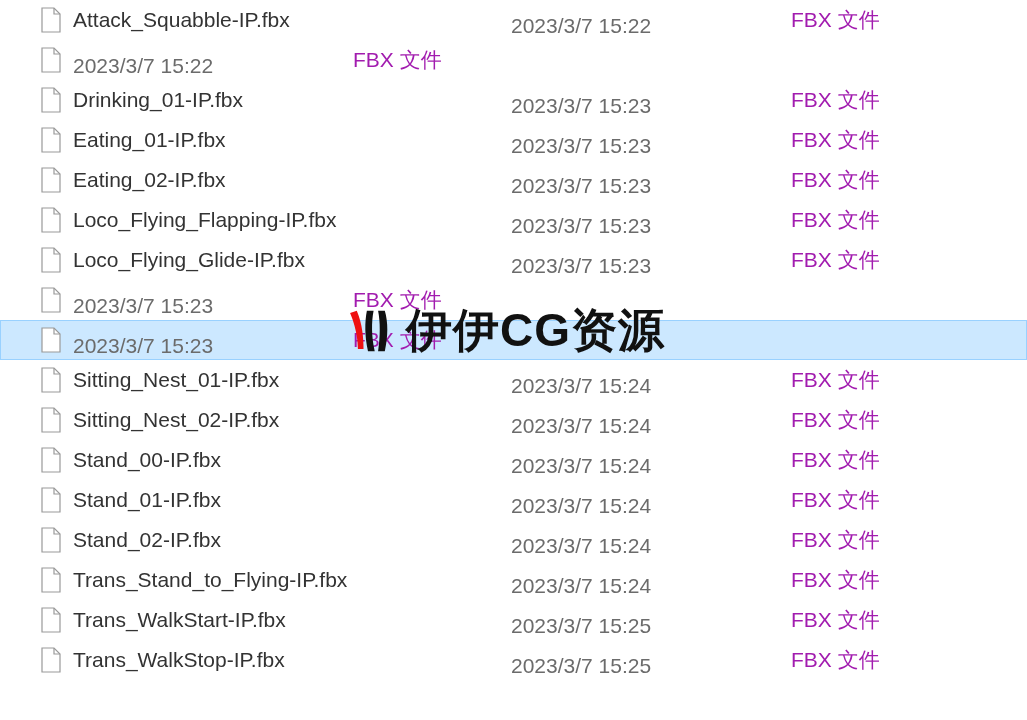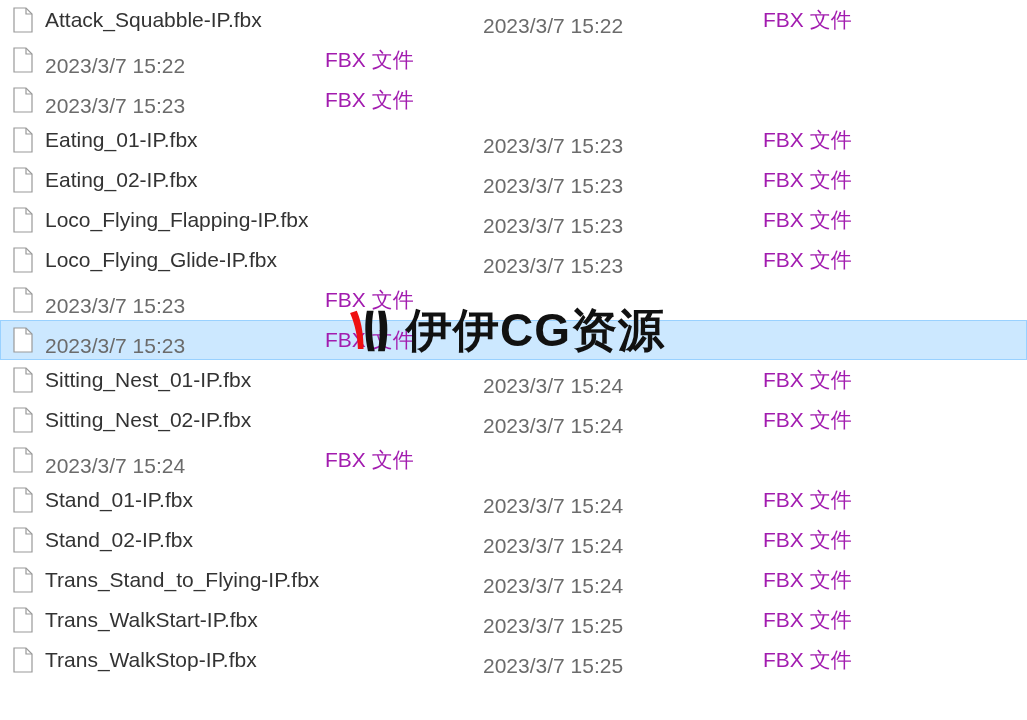--- a/index.html
+++ b/index.html
@@ -12,21 +12,21 @@
       height: 720px;
       overflow: hidden;
     }
     .file-list {
       width: 100%;
     }
     .file-row {
       display: flex;
       align-items: center;
       height: 40px;
-      padding-left: 12px;
+      padding-left: 40px;
       border: 1px solid transparent;
     }
     .file-row.selected {
       background: #cce8ff;
       border: 1px solid #99d1ff;
     }
     .file-icon {
       width: 20px;
       height: 26px;
       margin-right: 12px;
@@ -91,20 +91,21 @@
   <path d="M13 1 L13 7 L19 7" fill="none" stroke="#999" stroke-width="1.2"></path>
 </svg></span>
       <span class="col-date">2023/3/7 15:22</span>
       <span class="col-type">FBX 文件</span>
     </div>
     <div class="file-row">
       <span class="file-icon"><svg viewBox="0 0 20 26">
   <path d="M1 1 L13 1 L19 7 L19 25 L1 25 Z" fill="#ffffff" stroke="#999" stroke-width="1.2"></path>
   <path d="M13 1 L13 7 L19 7" fill="none" stroke="#999" stroke-width="1.2"></path>
 </svg></span>
+      <span class="col-name">Drinking_01-IP.fbx</span>
       <span class="col-date">2023/3/7 15:23</span>
       <span class="col-type">FBX 文件</span>
     </div>
     <div class="file-row">
       <span class="file-icon"><svg viewBox="0 0 20 26">
   <path d="M1 1 L13 1 L19 7 L19 25 L1 25 Z" fill="#ffffff" stroke="#999" stroke-width="1.2"></path>
   <path d="M13 1 L13 7 L19 7" fill="none" stroke="#999" stroke-width="1.2"></path>
 </svg></span>
       <span class="col-name">Eating_01-IP.fbx</span>
       <span class="col-date">2023/3/7 15:23</span>
@@ -169,20 +170,21 @@
 </svg></span>
       <span class="col-name">Sitting_Nest_02-IP.fbx</span>
       <span class="col-date">2023/3/7 15:24</span>
       <span class="col-type">FBX 文件</span>
     </div>
     <div class="file-row">
       <span class="file-icon"><svg viewBox="0 0 20 26">
   <path d="M1 1 L13 1 L19 7 L19 25 L1 25 Z" fill="#ffffff" stroke="#999" stroke-width="1.2"></path>
   <path d="M13 1 L13 7 L19 7" fill="none" stroke="#999" stroke-width="1.2"></path>
 </svg></span>
+      <span class="col-name">Stand_00-IP.fbx</span>
       <span class="col-date">2023/3/7 15:24</span>
       <span class="col-type">FBX 文件</span>
     </div>
     <div class="file-row">
       <span class="file-icon"><svg viewBox="0 0 20 26">
   <path d="M1 1 L13 1 L19 7 L19 25 L1 25 Z" fill="#ffffff" stroke="#999" stroke-width="1.2"></path>
   <path d="M13 1 L13 7 L19 7" fill="none" stroke="#999" stroke-width="1.2"></path>
 </svg></span>
       <span class="col-name">Stand_01-IP.fbx</span>
       <span class="col-date">2023/3/7 15:24</span>

